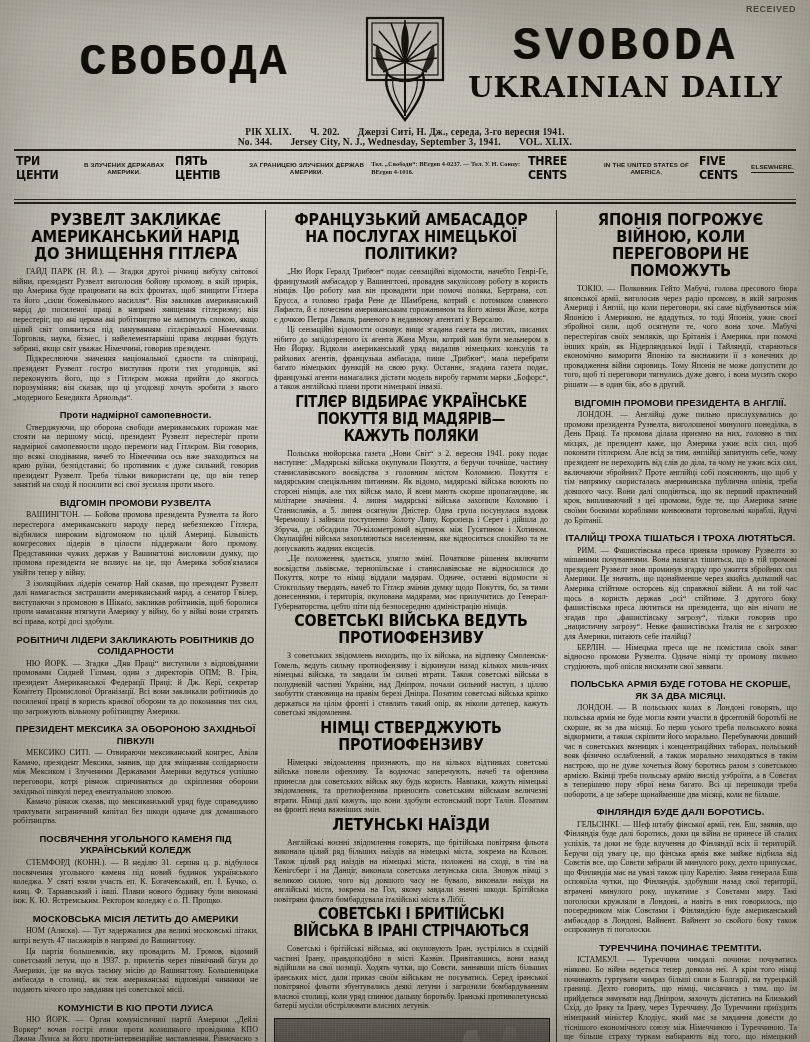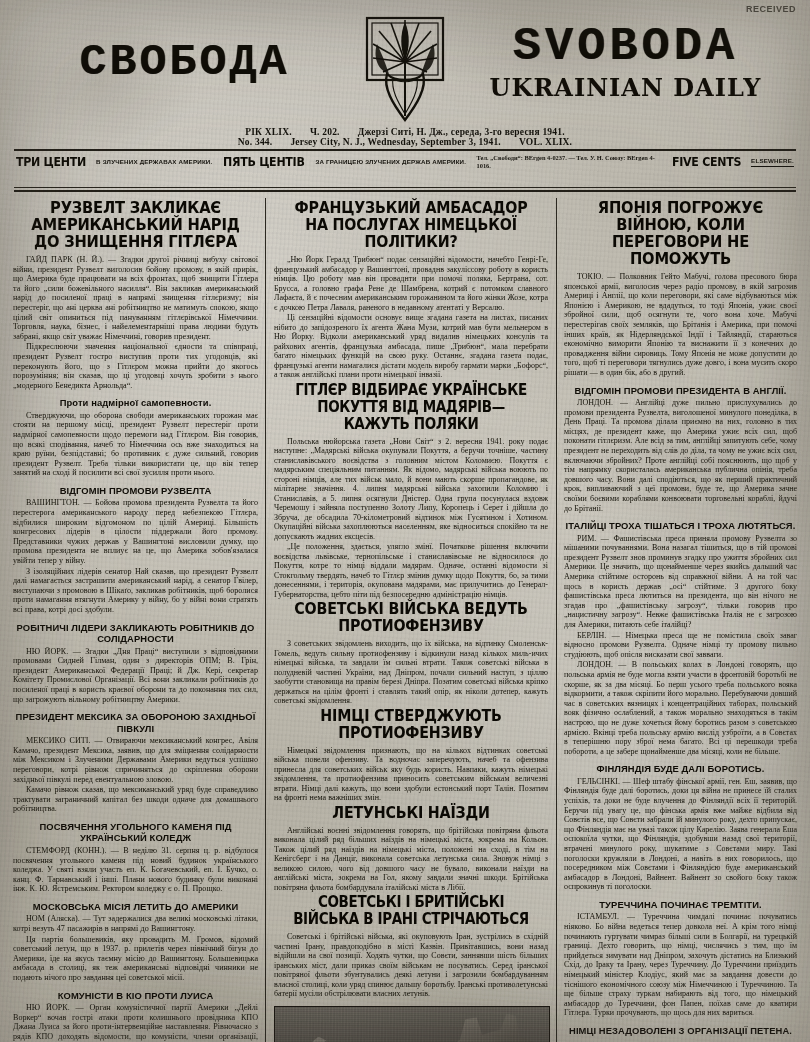--- a/index.html
+++ b/index.html
@@ -64,21 +64,21 @@
   }
   .mast-sub {
     font-family: "DejaVu Serif", "Liberation Serif", serif;
     font-weight: bold;
     font-size: 27px;
     line-height: 32px;
     letter-spacing: 0.5px;
     color: #120f09;
   }
   .mast-right .mast-title { font-size: 47px; letter-spacing: 4px; }
-  .mast-right .mast-sub { font-size: 24px; letter-spacing: 1px; }
+  .mast-right .mast-sub { font-size: 28px; letter-spacing: 1px; }
   .emblem { width: 104px; height: 118px; position: relative; flex: 0 0 104px; }
   .emblem svg { display:block; }
 
   
   .dateline {
     display: flex; align-items: center; justify-content: flex-end;
     padding: 1px 22px 0;
     font-family: "Liberation Serif", serif;
     font-size: 9.5px; font-weight: bold; color: #16140e;
     letter-spacing: .2px;
@@ -254,20 +254,24 @@
     <div class="price-unit">
       <span class="price-big">ТРИ ЦЕНТИ</span>
       <span class="price-small">В ЗЛУЧЕНИХ ДЕРЖАВАХ АМЕРИКИ.</span>
     </div>
     <div class="price-unit">
       <span class="price-big">ПЯТЬ ЦЕНТІВ</span>
       <span class="price-small">ЗА ГРАНИЦЕЮ ЗЛУЧЕНИХ ДЕРЖАВ АМЕРИКИ.</span>
     </div>
     <div class="phone">Тел. „Свободи“: BErgen 4-0237. — Тел. У. Н. Союзу: BErgen 4-1016.</div>
     <div class="price-unit">
+      <span class="price-big">THREE CENTS</span>
+      <span class="price-small">IN THE UNITED STATES OF AMERICA.</span>
+    </div>
+    <div class="price-unit">
       <span class="price-big">FIVE CENTS</span>
       <span class="price-small underline">ELSEWHERE.</span>
     </div>
   </div>
   <div class="rule thin"></div>
   <div class="rule"></div>
 
   <div class="cols">
 
     <div class="col c1">
@@ -337,20 +341,21 @@
       <h1 class="hl">ЯПОНІЯ ПОГРОЖУЄ ВІЙНОЮ, КОЛИ ПЕРЕГОВОРИ НЕ ПОМОЖУТЬ</h1>
       <p class="body">ТОКІО. — Полковник Гейто Мабучі, голова пресового бюра японської армії, виголосив через радіо промову, в якій загрозив Америці і Англії, що коли переговори, які саме відбуваються між Японією і Америкою, не вдадуться, то тоді Японія, ужиє своєї збройної сили, щоб осягнути те, чого вона хоче. Мабучі перестерігав своїх земляків, що Брітанія і Америка, при помочі інших країв, як Нідерляндської Індії і Тайляндії, стараються економічно виморити Японію та виснажити її з конечних до провадження війни сировиць. Тому Японія не може допустити до того, щоб ті переговори тягнулись дуже довго, і вона мусить скоро рішати — в один бік, або в другий.</p>
 
       <h2 class="sub">ВІДГОМІН ПРОМОВИ ПРЕЗИДЕНТА В АНГЛІЇ.</h2>
       <p class="body">ЛОНДОН. — Англійці дуже пильно прислухувались до промови президента Рузвелта, виголошеної минулого понеділка, в День Праці. Та промова ділала приємно на них, головно в тих місцях, де президент каже, що Америка ужиє всіх сил, щоб поконати гітлєризм. Але всід за тим, англійці запитують себе, чому президент не переходить від слів до діла, та чому не ужиє всіх сил, включаючи збройних? Проте англійці собі пояснюють, що щоб у тім напрямку скористалась американська публична опінія, треба довшого часу. Вони далі сподіються, що як перший практичний крок, випливаючий з цеї промови, буде те, що Америка зачне своїми боєвими кораблями конвоювати торговельні кораблі, йдучі до Брітанії.</p>
 
       <h2 class="sub">ІТАЛІЙЦІ ТРОХА ТІШАТЬСЯ І ТРОХА ЛЮТЯТЬСЯ.</h2>
       <p class="body">РИМ. — Фашистівська преса приняла промову Рузвелта зо мішаними почуваннями. Вона назагал тішиться, що в тій промові президент Рузвелт знов проминув згадку про ужиття збройних сил Америки. Це значить, що щонайменше через якийсь дальший час Америка стійтиме осторонь від справжної війни. А на той час щось в користь держав „осі“ стійтиме. З другого боку фашистівська преса лютиться на президента, що він нічого не згадав про „фашистівську загрозу“, тільки говорив про „нацистичну загрозу“. Невже фашистівська Італія не є загрозою для Америки, питають себе італійці?</p>
       <p class="body">БЕРЛІН. — Німецька преса ще не помістила своїх заваг відносно промови Рузвелта. Одначе німці ту промову пильно студіюють, щоб опісля висказати свої завваги.</p>
 
+      <h2 class="sub">ПОЛЬСЬКА АРМІЯ БУДЕ ГОТОВА НЕ СКОРШЕ, ЯК ЗА ДВА МІСЯЦІ.</h2>
       <p class="body">ЛОНДОН. — В польських колах в Лондоні говорять, що польська армія не буде могла взяти участи в фронтовій боротьбі не скорше, як за два місяці. Бо перш усього треба польського вояка відкормити, а також скріпити його морально. Перебуваючи довший час в советських вязницях і концентраційних таборах, польський вояк фізично ослаблений, а також морально знаходяться в такім настрою, що не дуже хочеться йому боротись разом з советською армією. Вкінці треба польську армію вислід узброїти, а в Совєтах в теперішню пору зброї нема багато. Всі ці перешкоди треба побороти, а це забере щонайменше два місяці, коли не більше.</p>
 
       <h2 class="sub">ФІНЛЯНДІЯ БУДЕ ДАЛІ БОРОТИСЬ.</h2>
       <p class="body">ГЕЛЬСІНКІ. — Шеф штабу фінської армії, ген. Еш, заявив, що Фінляндія буде далі боротись, доки ця війна не принесе їй сталих успіхів, та доки не буде влучення до Фінляндії всіх її територій. Беручи під увагу це, що фінська армія вже майже відбила від Совєтів все, що Совєти забрали їй минулого року, дехто припускає, що Фінляндія має на увазі також цілу Карелію. Заява генерала Еша оспокоїла чутки, що Фінляндія, здобувши назад свої території, втрачені минулого року, шукатиме з Совєтами миру. Такі поголоски кружляли в Лондоні, а навіть в них говорилось, що посередником між Совєтами і Фінляндією буде американський амбасадор в Лондоні, Вайнент. Вайнент зо свойого боку також оспрокинув ті поголоски.</p>
 
       <h2 class="sub">ТУРЕЧЧИНА ПОЧИНАЄ ТРЕМТІТИ.</h2>
       <p class="body">ІСТАМБУЛ. — Туреччина чимдалі починає почуватись ніяково. Бо війна ведеться тепер довкола неї. А крім того німці починають гуртувати чимраз більші сили в Болгарії, на турецькій границі. Дехто говорить, що німці, числячись з тим, що їм прийдеться зимувати над Дніпром, захочуть дістатись на Близький Схід, до Іраку та Ірану, через Туреччину. До Туреччини приїздить німецький міністер Клодіус, який має за завдання довести до тіснішого економічного союзу між Німеччиною і Туреччиною. Та ще більше страху туркам набирають від того, що німецький амбасадор до Туреччини, фон Папен, поїхав саме до кватири Гітлєра. Турки прочувають, що щось для них вариться.</p>
 
       <h2 class="sub">НІМЦІ НЕЗАДОВОЛЕНІ З ОРГАНІЗАЦІЇ ПЕТЕНА.</h2>
 

